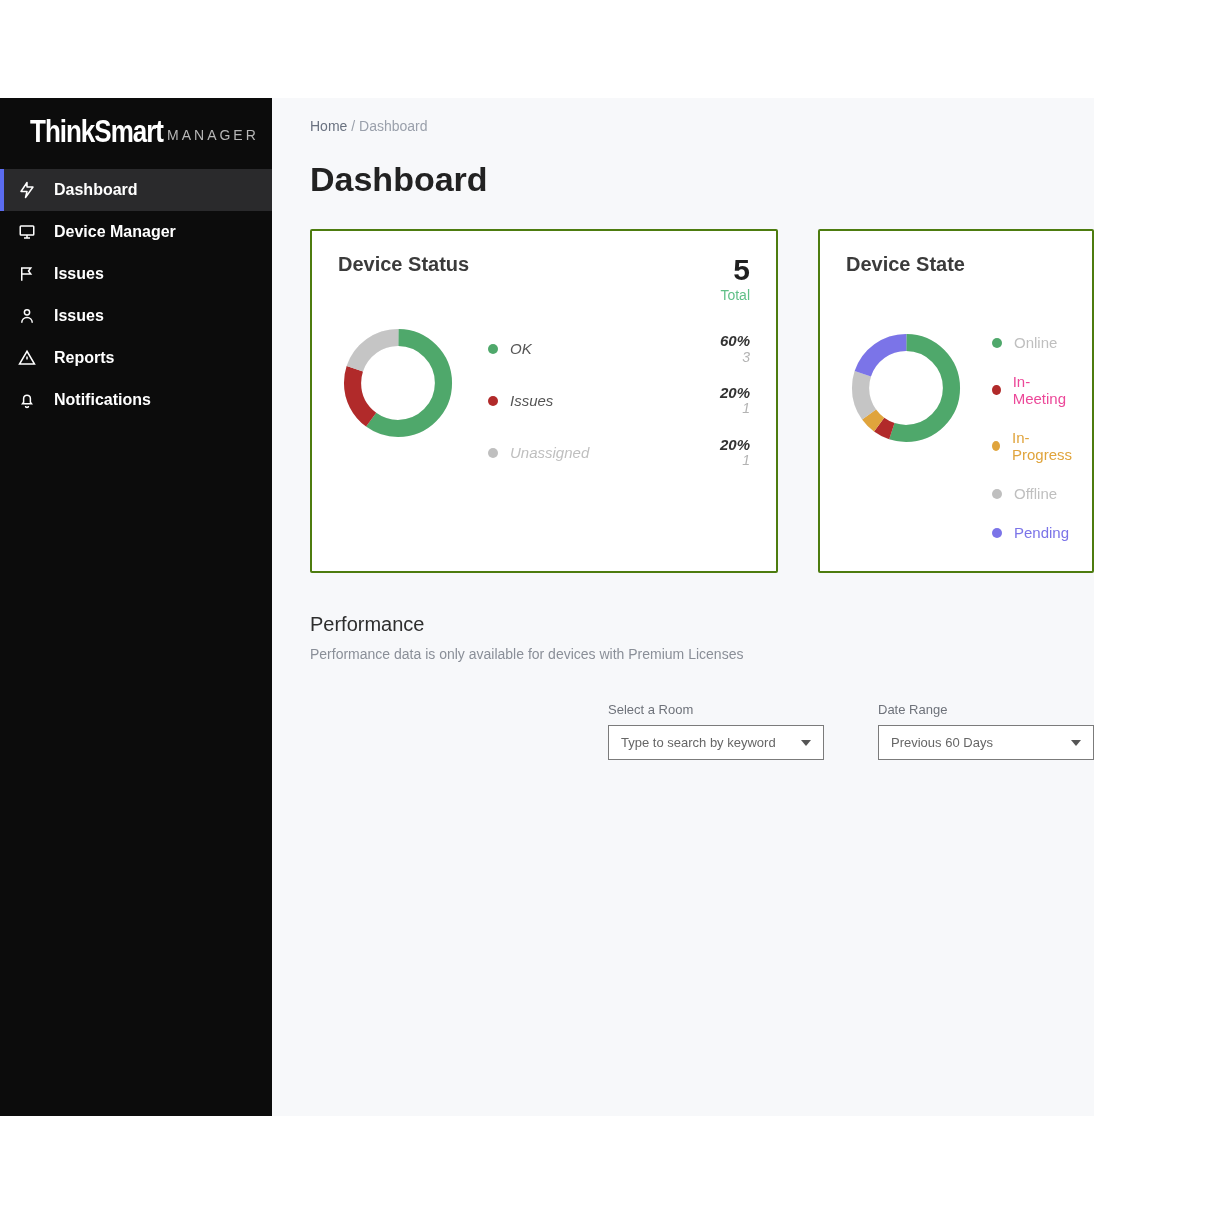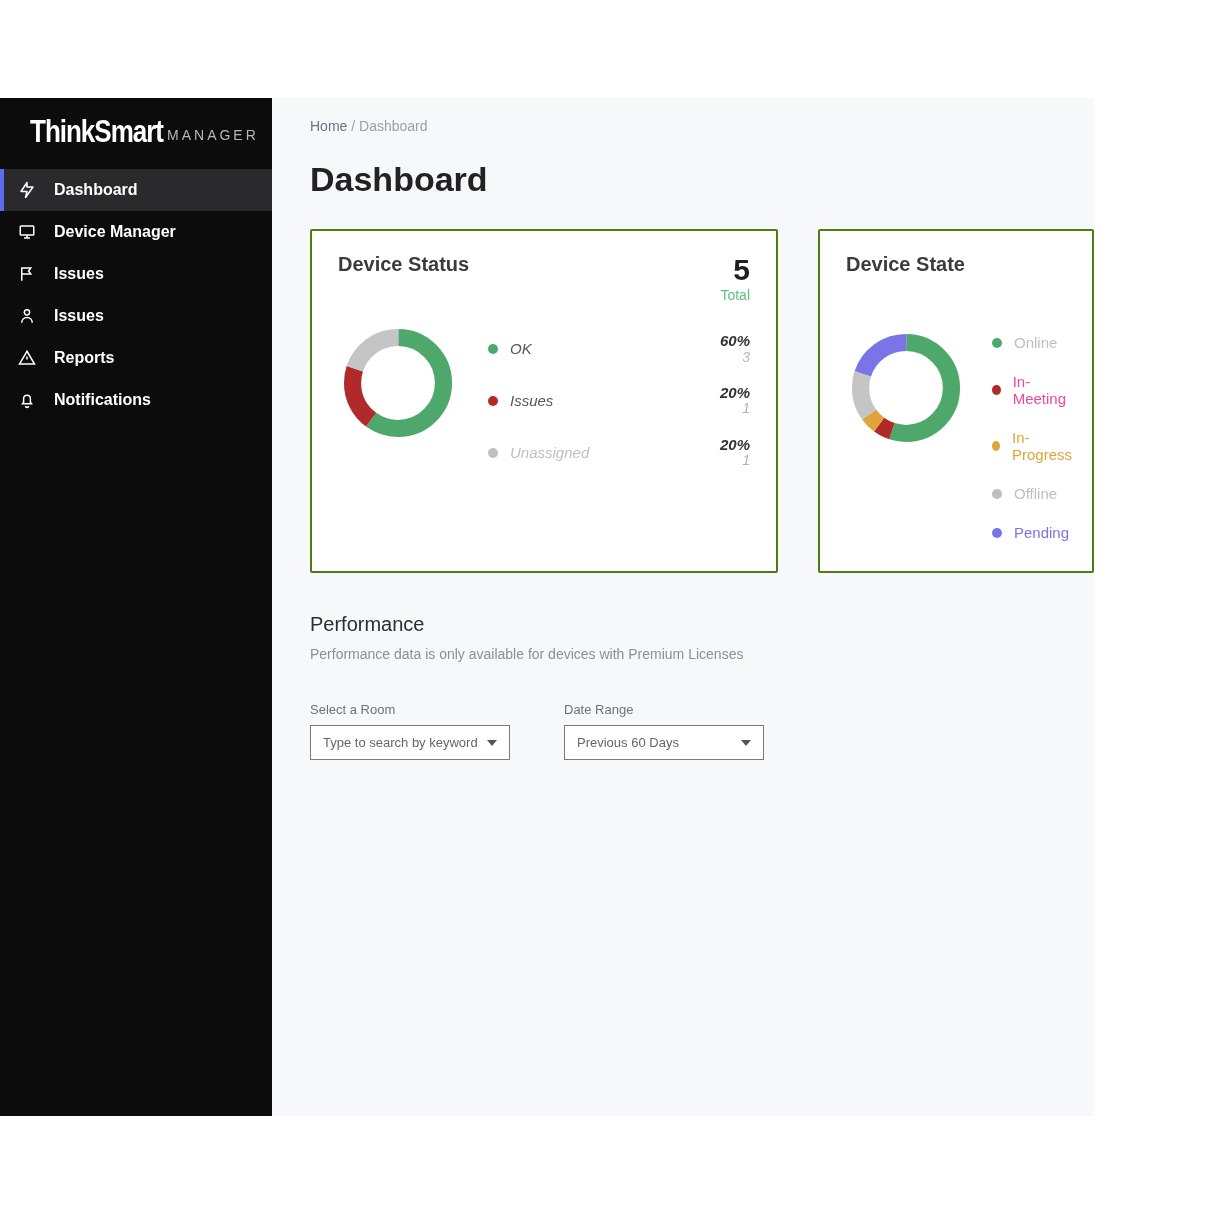--- a/index.html
+++ b/index.html
@@ -95,25 +95,25 @@
 .dot { width:10px; height:10px; border-radius:50%; display:inline-block; }
 .legend-right { text-align:right; line-height:1.1; }
 .legend-right .pct { color:#333; font-weight:600; }
 .legend-right .cnt { color:#b3b3b3; font-size:14px; }
 .state-body { display:flex; gap: 26px; margin-top: 52px; }
 .state-legend { display:flex; flex-direction:column; gap: 22px; font-size:15px; margin-top:6px;}
 .state-legend .row { display:flex; align-items:center; gap:12px; }
 .perf { margin-top: 40px; }
 .perf h3 { font-size: 20px; font-weight:400; color:#2e2e2e; margin-bottom: 10px; }
 .perf-sub { font-size: 14px; color:#8a8f98; margin-bottom: 40px; }
-.perf-controls { display:flex; gap: 54px; }
+.perf-controls { display:flex; gap: 54px; justify-content: flex-end; }
 .control { display:flex; flex-direction:column; gap:8px; }
 .control-label { font-size:13px; color:#6e727a; }
 .select {
-  width: 200px;
+  width: 216px;
   border: 1px solid #7b7b7b;
   background:#fff;
   padding: 9px 12px;
   font-size: 13px;
   color:#666;
   display:flex;
   justify-content:space-between;
   align-items:center;
   cursor:pointer;
 }

